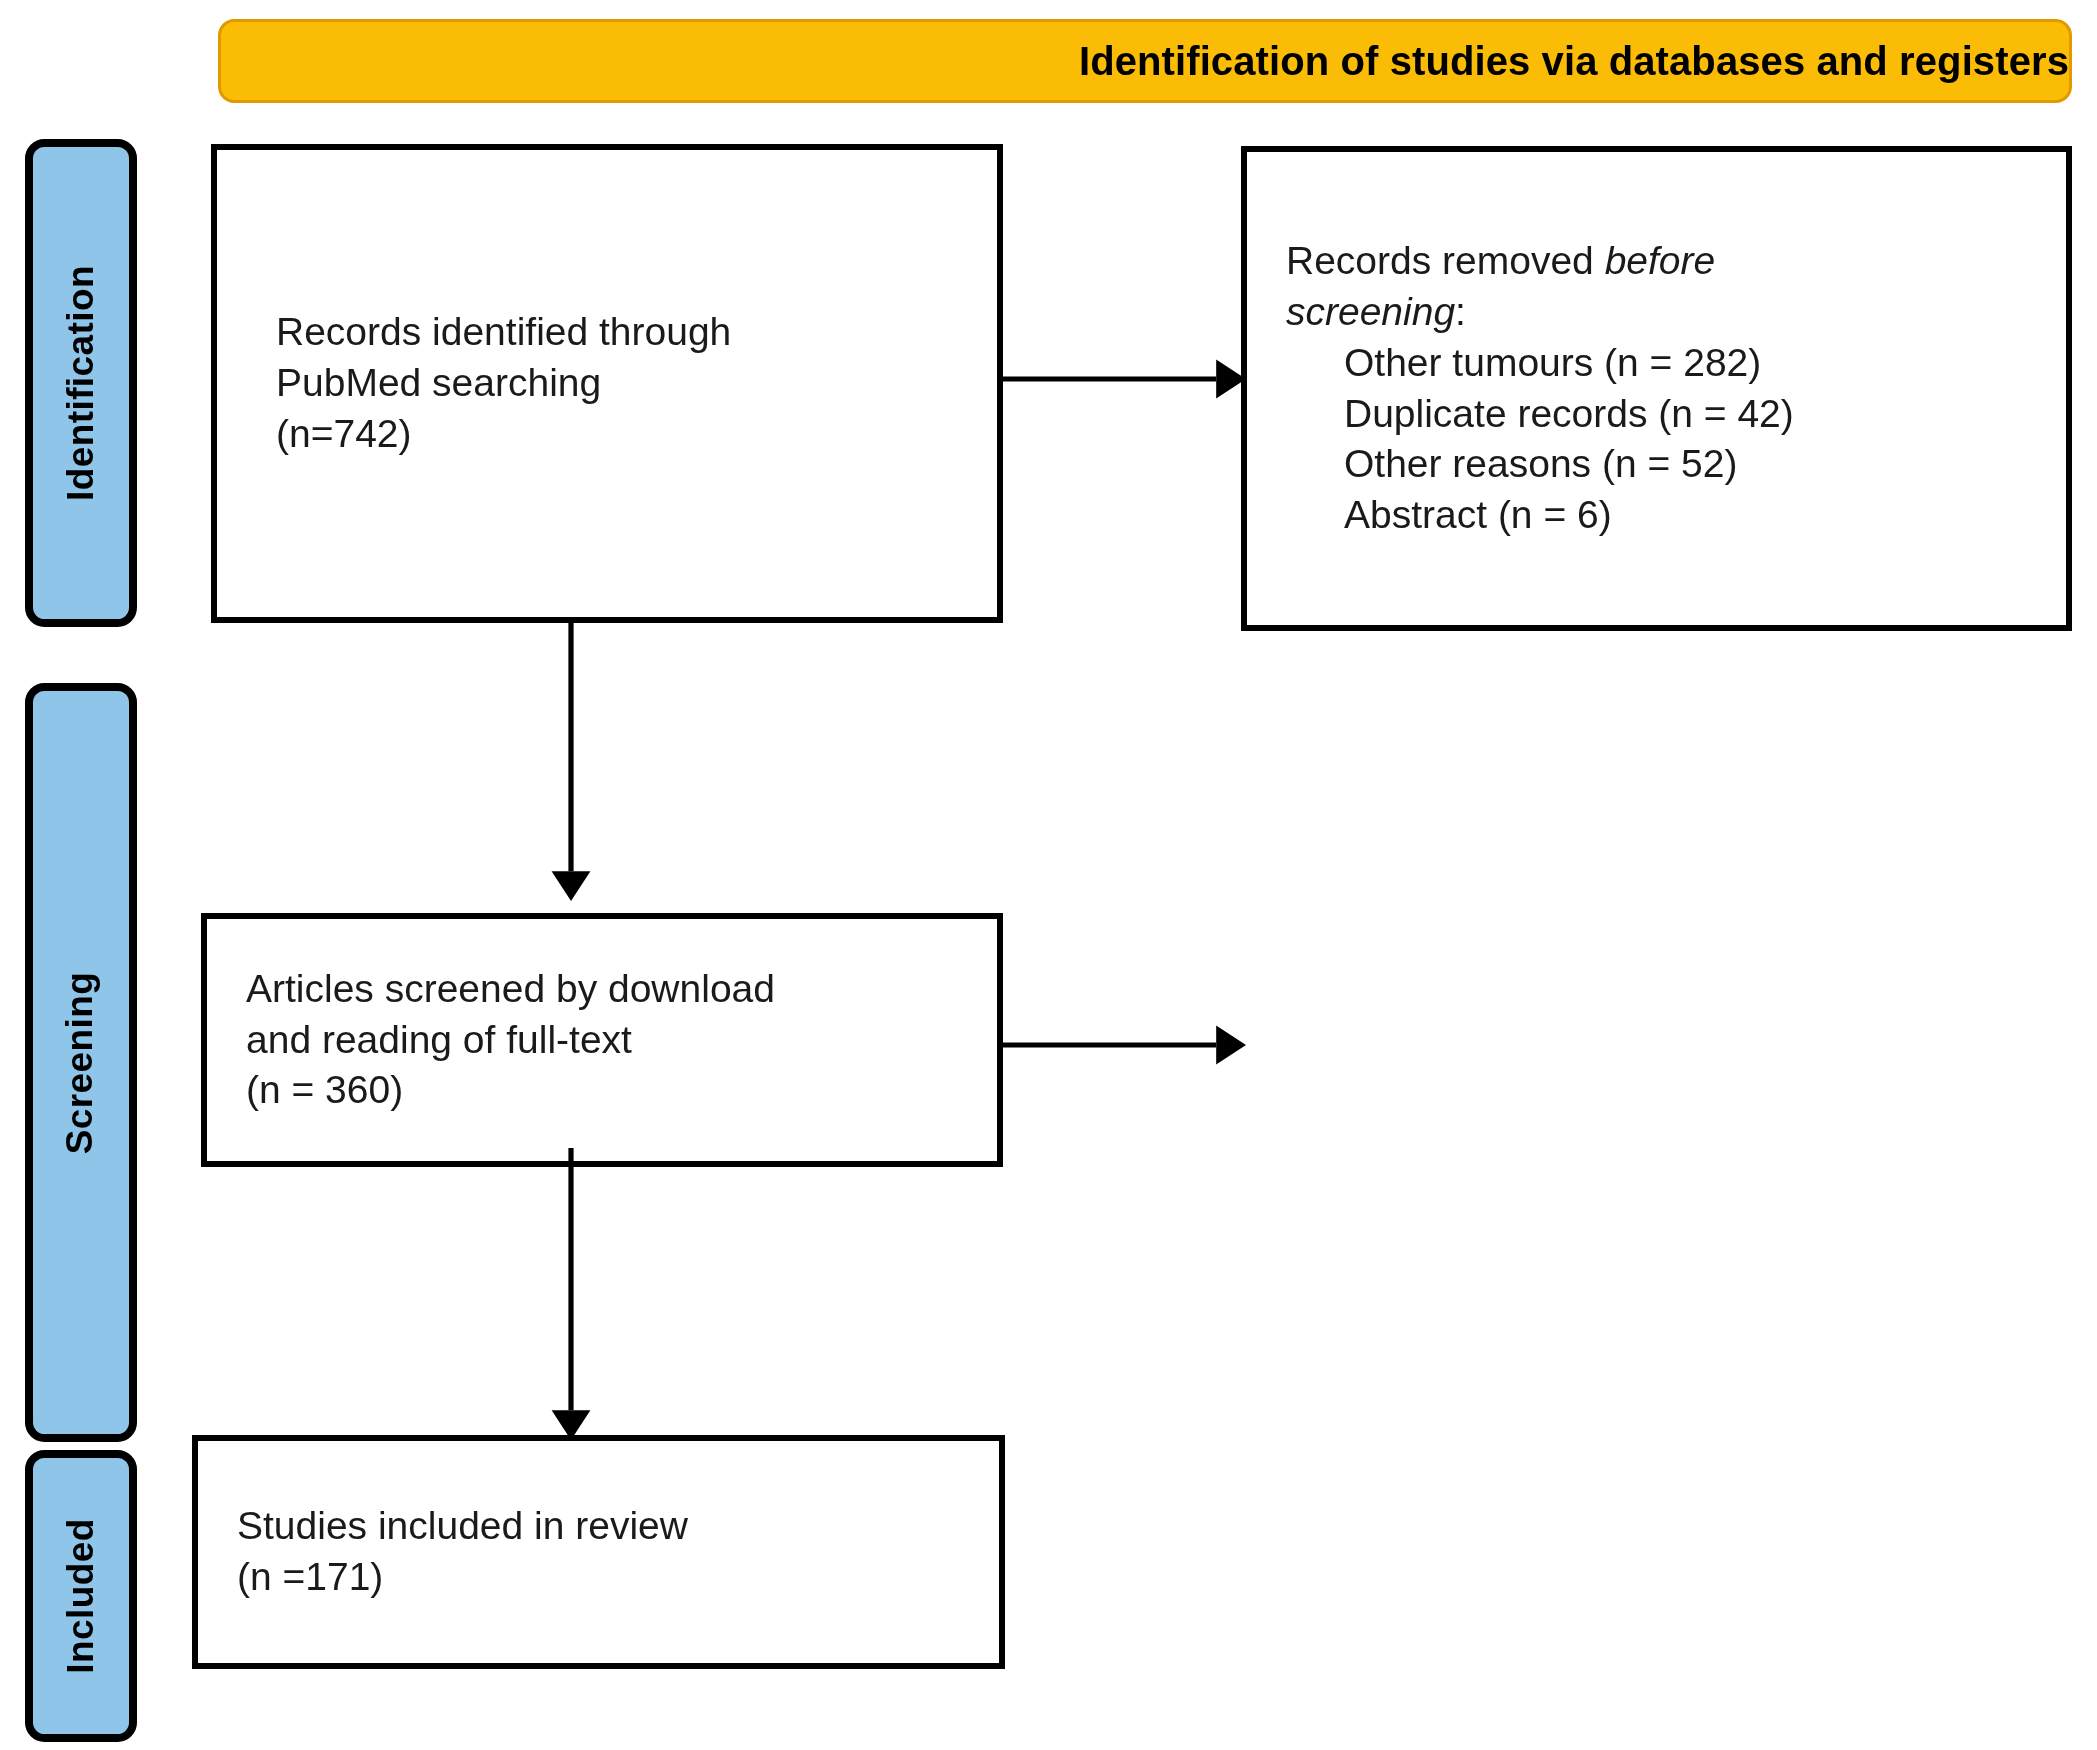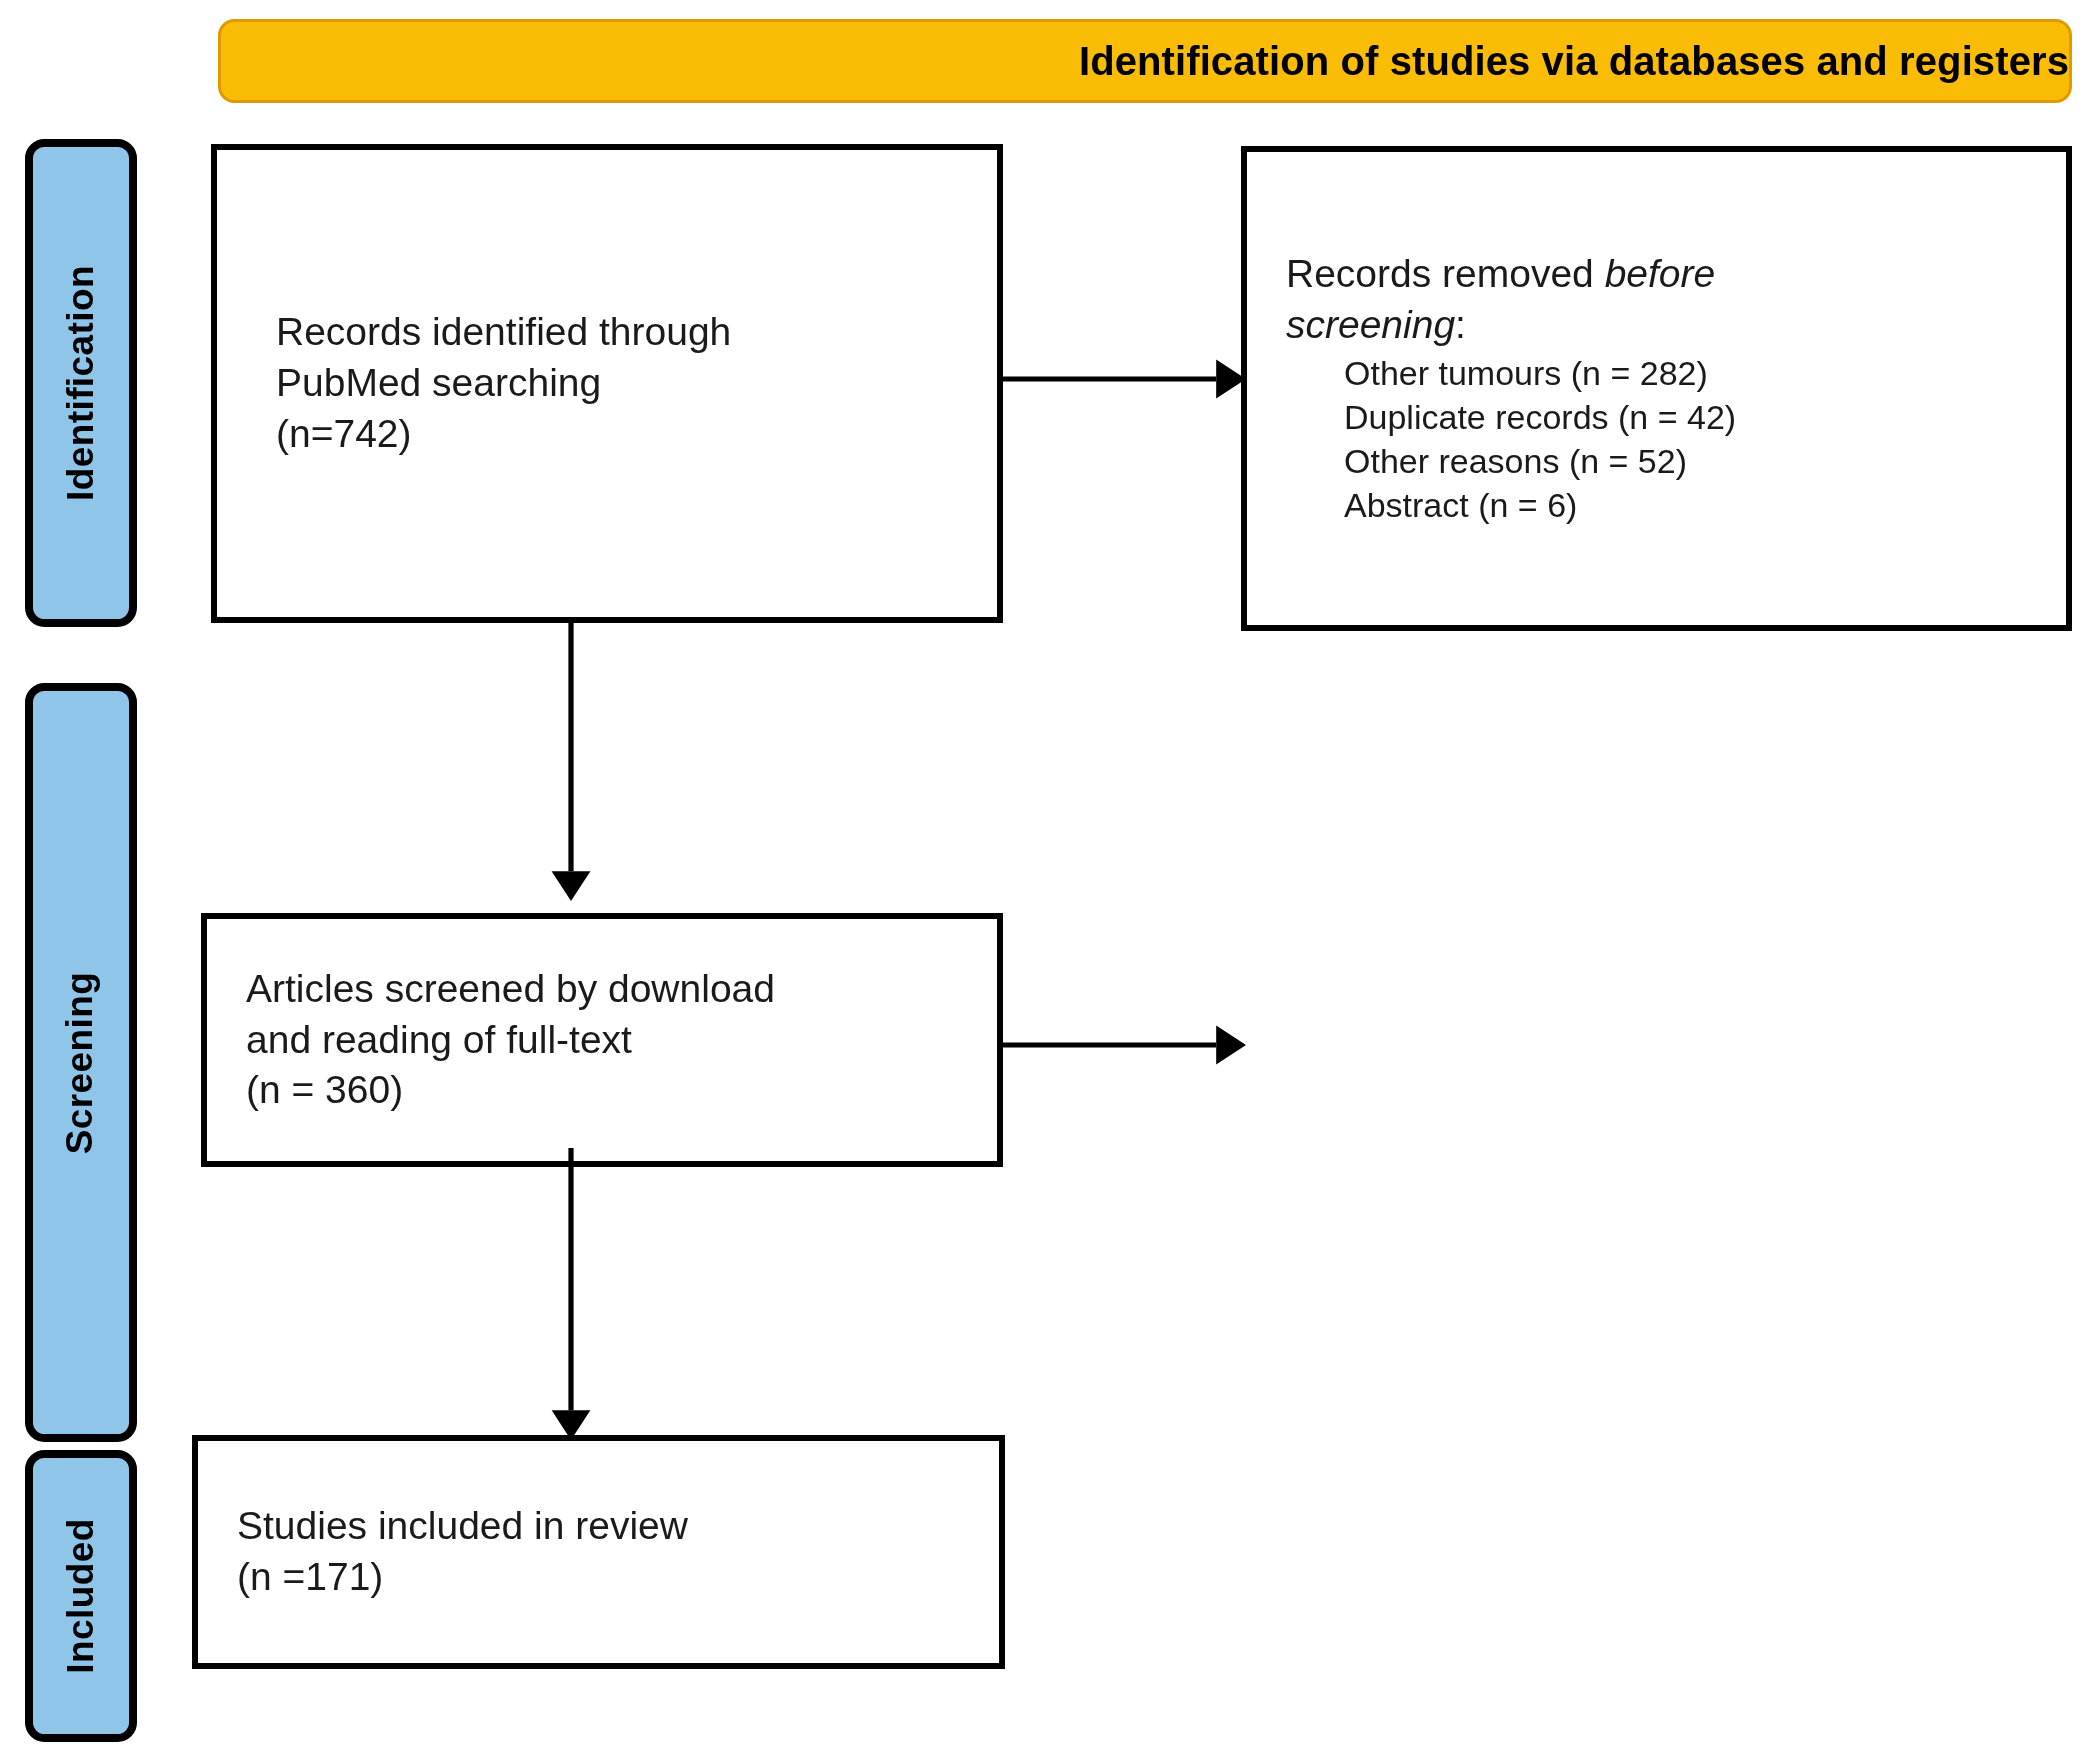--- a/index.html
+++ b/index.html
@@ -80,21 +80,21 @@
     font-size: 39px;
     line-height: 1.30;
     color: #1a1a1a;
     padding-left: 39px;
     padding-right: 18px;
     white-space: pre-line;
   }
   .flow-box-text .ital { font-style: italic; }
   .sub-list {
     padding-left: 39px;
-    font-size: 34px;
+    font-size: 39px;
     line-height: 1.30;
     color: #1a1a1a;
   }
   .sub-list-item { margin-left: 58px; }
 
   #box-identified   { left: 211px;  top: 144px;  width: 792px; height: 479px; padding-left: 20px; }
   #box-removed      { left: 1241px; top: 146px;  width: 831px; height: 485px; }
   #box-screened     { left: 201px;  top: 897px; width: 802px; height: 254px; margin-top: 16px; }
   #box-excluded     { left: 1241px; top: 897px; width: 831px; height: 249px; }
   #box-included     { left: 192px;  top: 1435px; width: 813px; height: 234px; }

